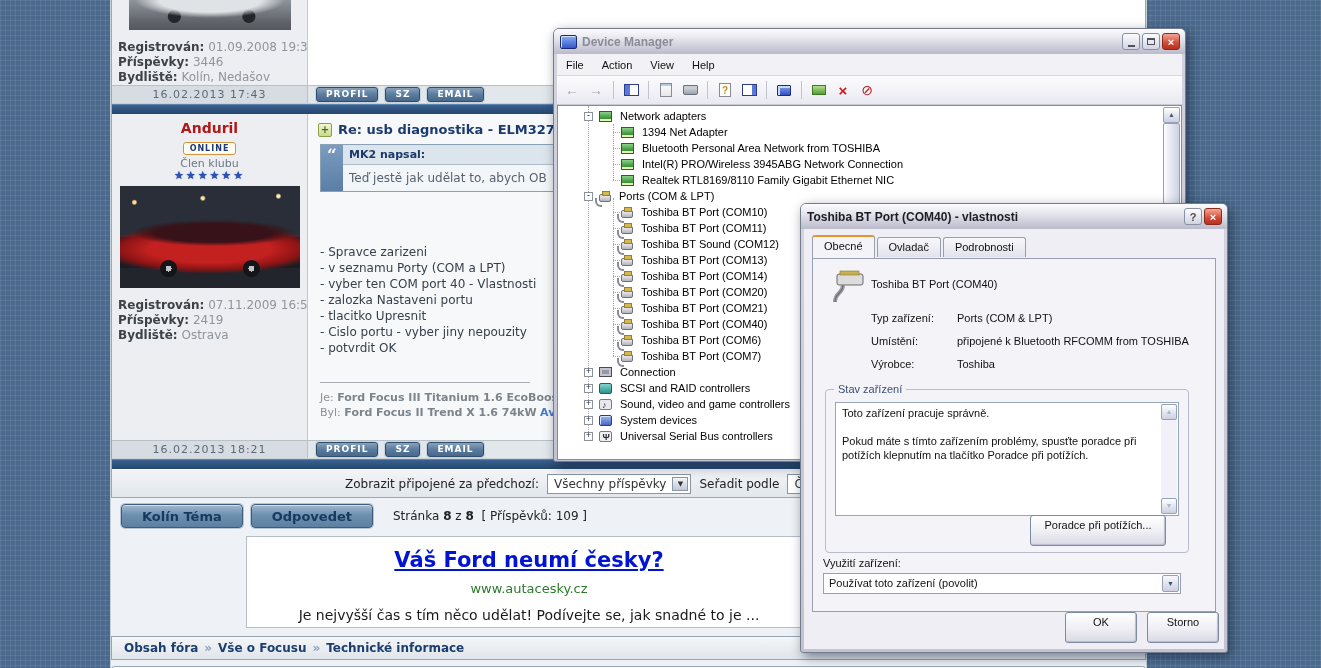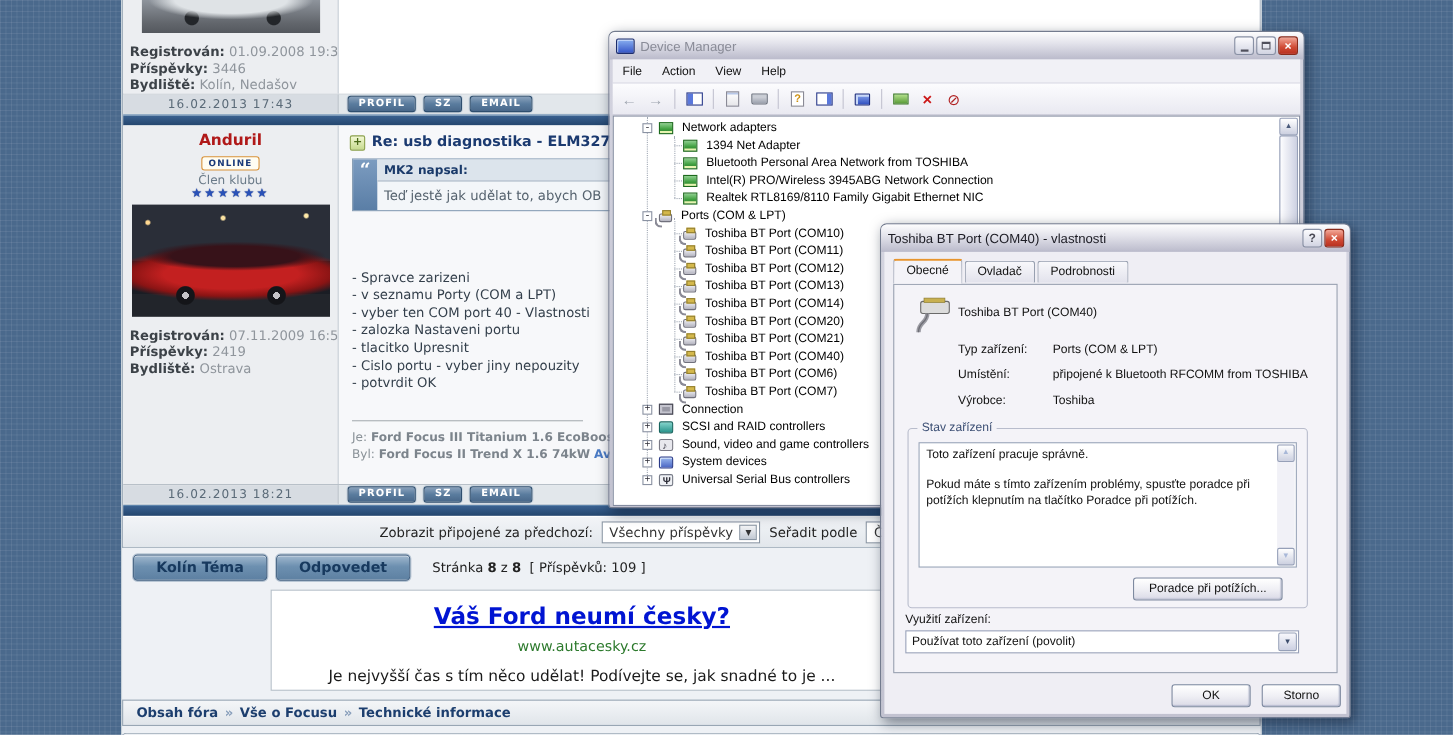--- a/index.html
+++ b/index.html
@@ -86,21 +86,21 @@
   .csep{color:#8aa0bc}
   .bottombox{margin-top:6px;height:12px;border:1px solid #9aa8b6;border-bottom:none;border-radius:4px 4px 0 0;
     background:linear-gradient(#fff,#eef1f4)}
 
   
   .xpwin{position:absolute;border:1px solid #737b8e;border-radius:6px 6px 3px 3px;
     background:linear-gradient(#d4d4e0,#c2c2d0);padding:0 3px 3px;box-sizing:border-box;
     box-shadow:3px 4px 12px rgba(8,18,38,.5);font-family:"Liberation Sans",sans-serif}
   .tbar{height:25px;display:flex;align-items:center;margin:0 -3px;padding:0 5px 0 6px;
     border-radius:5px 5px 0 0;background:linear-gradient(#fdfdfe,#e4e4ec 40%,#bdbdcd 96%)}
-  .ttext{font-size:12px;font-weight:normal;flex:1;white-space:nowrap;overflow:hidden}
+  .ttext{font-size:12px;font-weight:bold;flex:1;white-space:nowrap;overflow:hidden}
   .ttext.inactive{color:#898b97}
   .ttext.active{color:#1c1c24}
   .wbtns{display:flex;margin-left:auto;gap:2px}
   .wbtn{width:18px;height:17px;border-radius:3px;border:1px solid #8890a4;
     background:linear-gradient(#fcfcfe,#d2d4e2);color:#4a4a55;font-size:11px;font-weight:bold;
     display:flex;align-items:center;justify-content:center;box-sizing:border-box}
   .wbtn.close{background:linear-gradient(#f2a röd898,#d04a34 60%,#b83020);border-color:#8a2a1a;color:#fff}
   .wbtn.close{background:linear-gradient(#f2a898,#d04a34 60%,#b83020)}
   .glyph-min{width:7px;height:2px;background:#50505c;margin-top:8px}
   .glyph-max{width:8px;height:7px;border:1px solid #50505c;border-top-width:2px;box-sizing:border-box}
@@ -168,21 +168,21 @@
   .frows{position:absolute;left:58px;top:52px;right:10px}
   .frow{display:flex;margin-bottom:9px;line-height:14px}
   .flabel{width:86px;flex:none}
   .fvalue{flex:1;white-space:nowrap}
   .group{position:absolute;left:12px;right:26px;top:130px;height:162px;border:1px solid #b8bccc;border-radius:4px}
   .legend{position:absolute;top:-7px;left:8px;background:#f4f3f8;padding:0 4px;color:#3c4f74}
   .statusbox{position:absolute;left:9px;right:9px;top:12px;height:112px;background:#fff;border:1px solid #98a4b8}
   .stext{white-space:pre-line;padding:3px 24px 3px 6px;line-height:14px}
   .svscroll{position:absolute;top:1px;right:1px;bottom:1px;width:16px;background:#f1f1f7;display:flex;flex-direction:column}
   .svscroll .sbtn{color:#a8b8d8}
-  .xpbtn{display:inline-block;min-width:70px;height:21px;line-height:19px;text-align:center;
+  .xpbtn{display:inline-block;min-width:70px;height:31px;line-height:19px;text-align:center;
     background:linear-gradient(#fff,#f0f0f5 50%,#dadae6);border:1px solid #7e8aa0;border-radius:3px;
     box-shadow:inset -1px -1px 1px #b8bcd0;box-sizing:border-box;padding:0 6px}
   .trouble{position:absolute;right:22px;bottom:6px;width:136px}
   .usage{position:absolute;left:10px;right:34px;top:298px}
   .ulab{margin-bottom:4px}
   .combo{height:21px;border:1px solid #98a0b8;background:#fff;position:relative;line-height:19px;padding-left:5px;box-sizing:border-box;white-space:nowrap;overflow:hidden}
   .carrow{position:absolute;right:1px;top:1px;width:17px;height:17px;background:linear-gradient(#f8f8fc,#ccd0e2);
     border:1px solid #96a0b8;border-radius:2px;font-size:7px;text-align:center;line-height:16px;color:#3c4c6c;box-sizing:border-box}
   .dlgbtns{position:absolute;right:5px;bottom:6px;display:flex;gap:10px}
   .dlgbtns .xpbtn{width:72px}
@@ -398,21 +398,21 @@
           <div class="trow l1">
             <span class="ticon port-icon"></span>
             <span class="tlabel">Toshiba BT Port (COM10)</span>
           </div>
           <div class="trow l1">
             <span class="ticon port-icon"></span>
             <span class="tlabel">Toshiba BT Port (COM11)</span>
           </div>
           <div class="trow l1">
             <span class="ticon port-icon"></span>
-            <span class="tlabel">Toshiba BT Port (COM12)</span>
+            <span class="tlabel">Toshiba BT Sound (COM12)</span>
           </div>
           <div class="trow l1">
             <span class="ticon port-icon"></span>
             <span class="tlabel">Toshiba BT Port (COM13)</span>
           </div>
           <div class="trow l1">
             <span class="ticon port-icon"></span>
             <span class="tlabel">Toshiba BT Port (COM14)</span>
           </div>
           <div class="trow l1">

